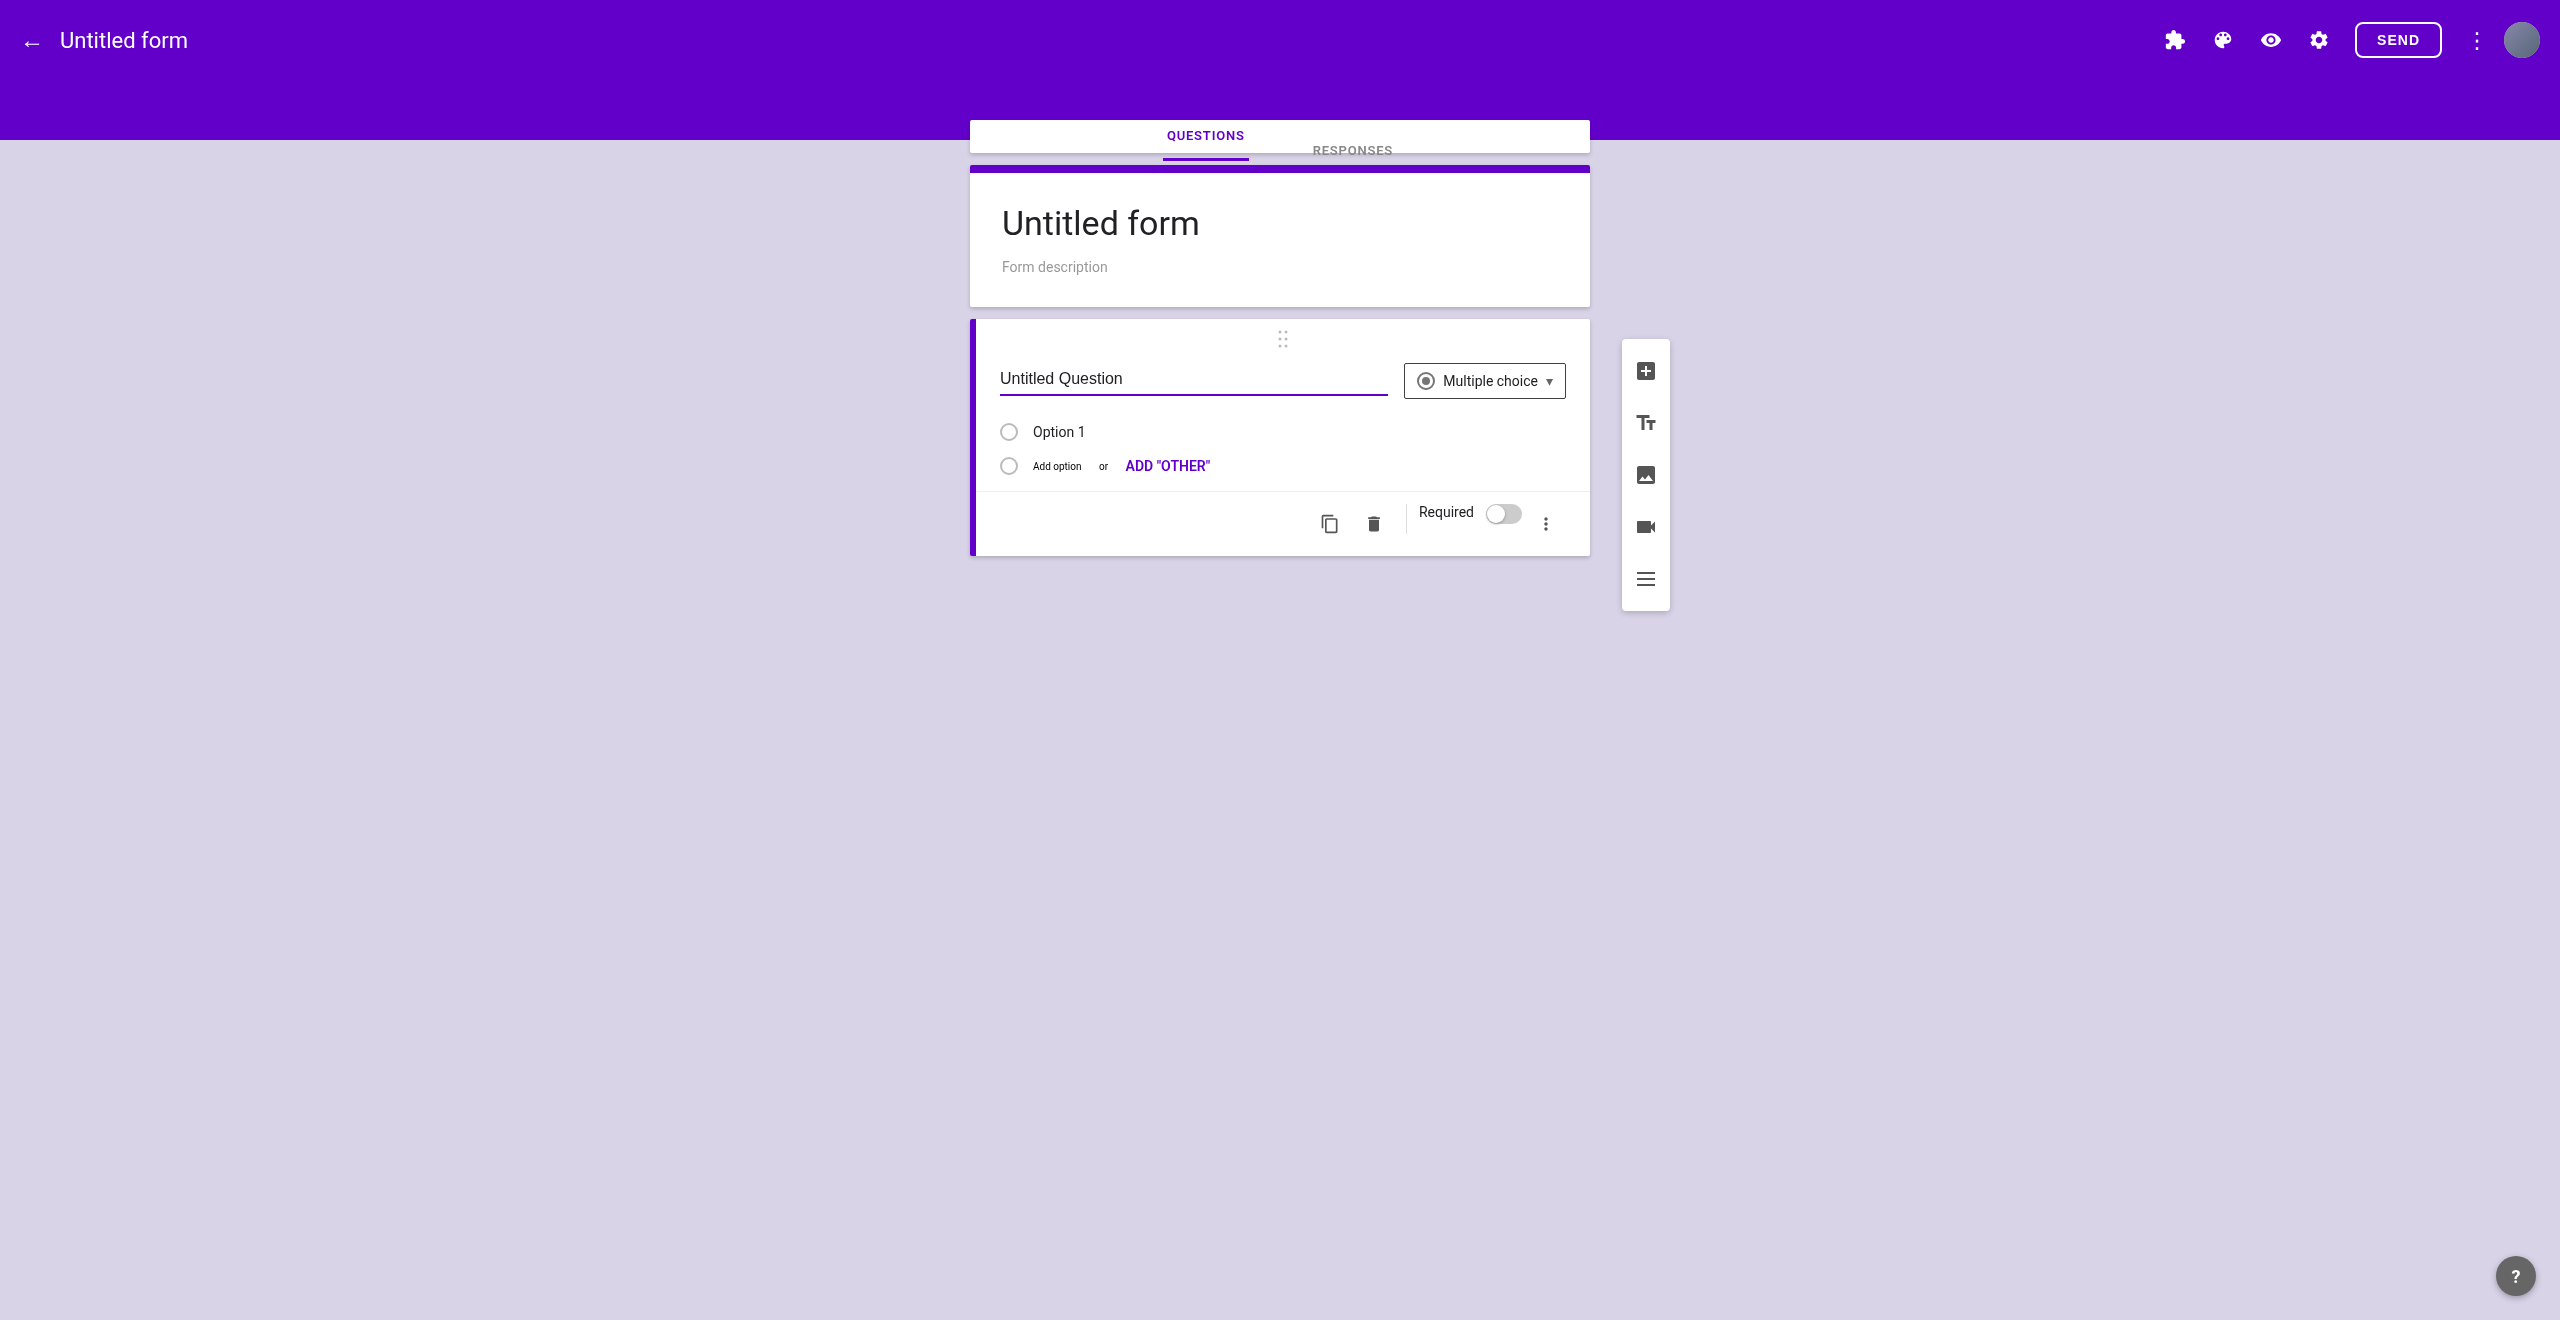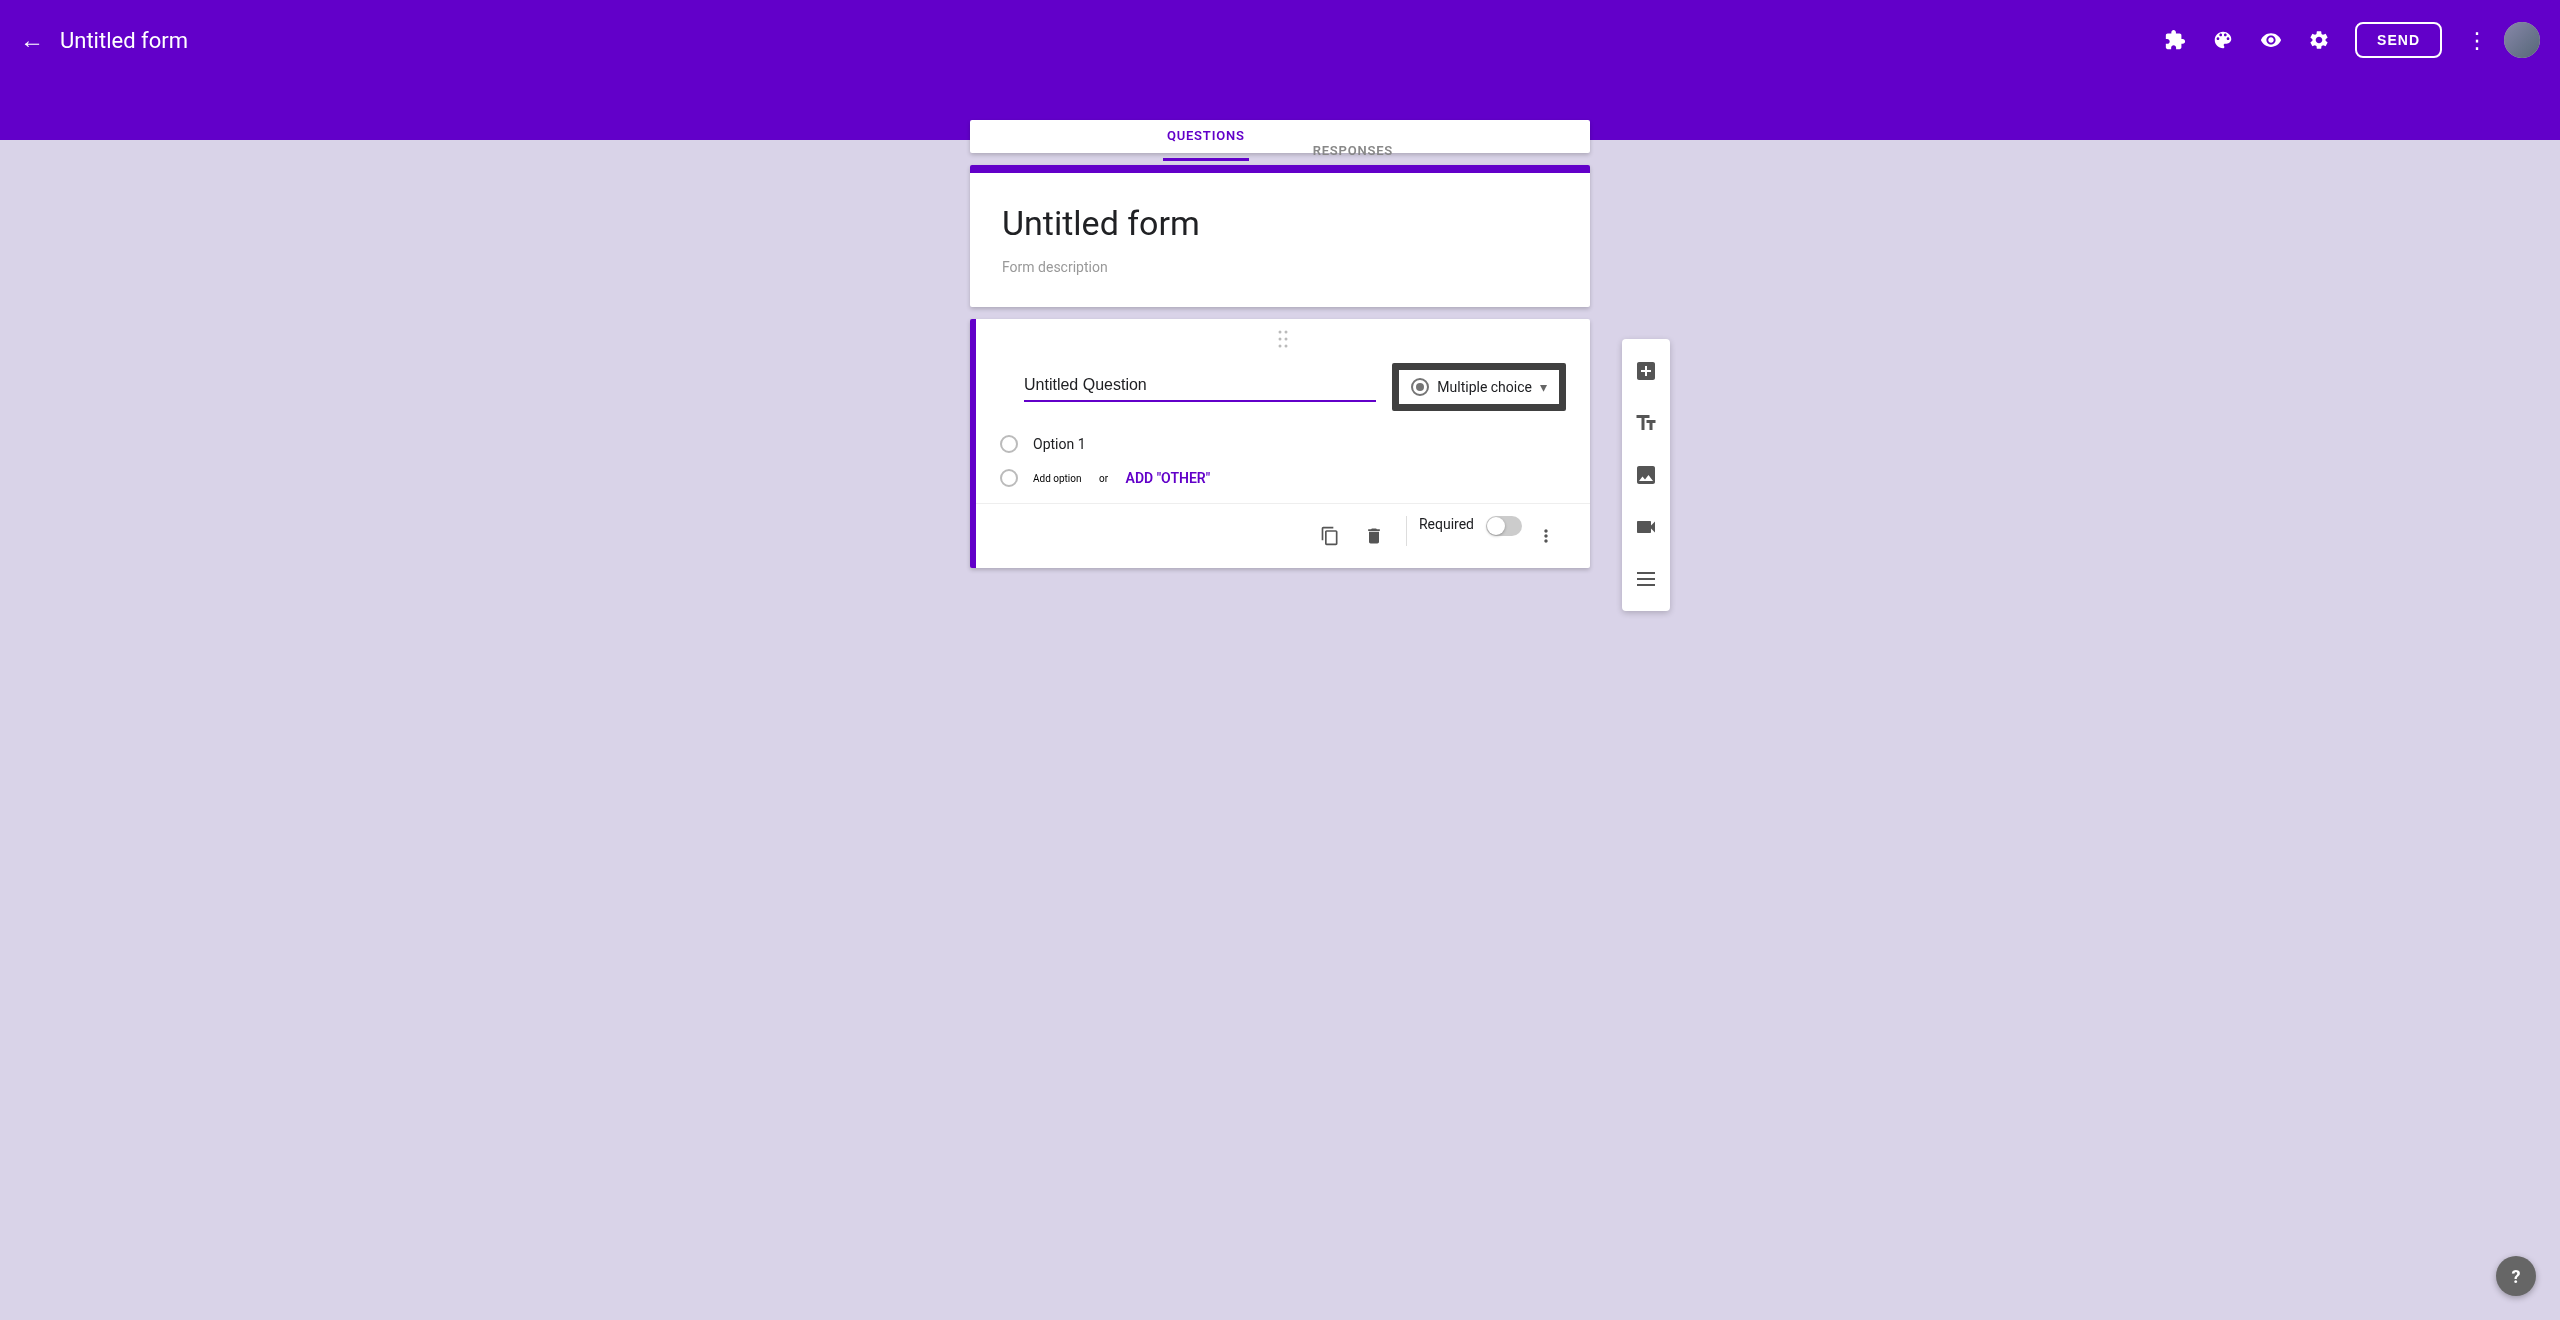--- a/index.html
+++ b/index.html
@@ -187,28 +187,27 @@
       margin-bottom: 24px;
     }
     .question-input {
       flex: 1;
       border: none;
       border-bottom: 2px solid #6200c9;
       font-size: 16px;
       padding: 4px 0 6px;
       outline: none;
       color: #202124;
-      margin-left: 24px;
     }
     .question-type-selector {
       display: flex;
       align-items: center;
       gap: 8px;
       padding: 8px 12px;
-      border: 7px solid #404040;
+      border: 1px solid #404040;
       border-radius: 2px;
       cursor: pointer;
       min-width: 160px;
       background: white;
     }
     .radio-icon-filled {
       width: 18px;
       height: 18px;
       border-radius: 50%;
       border: 2px solid #757575;

